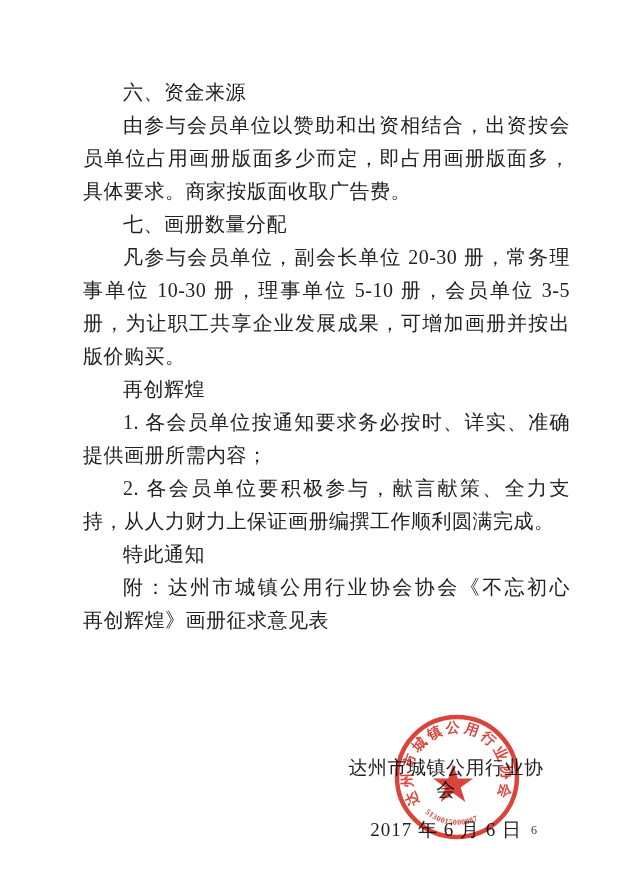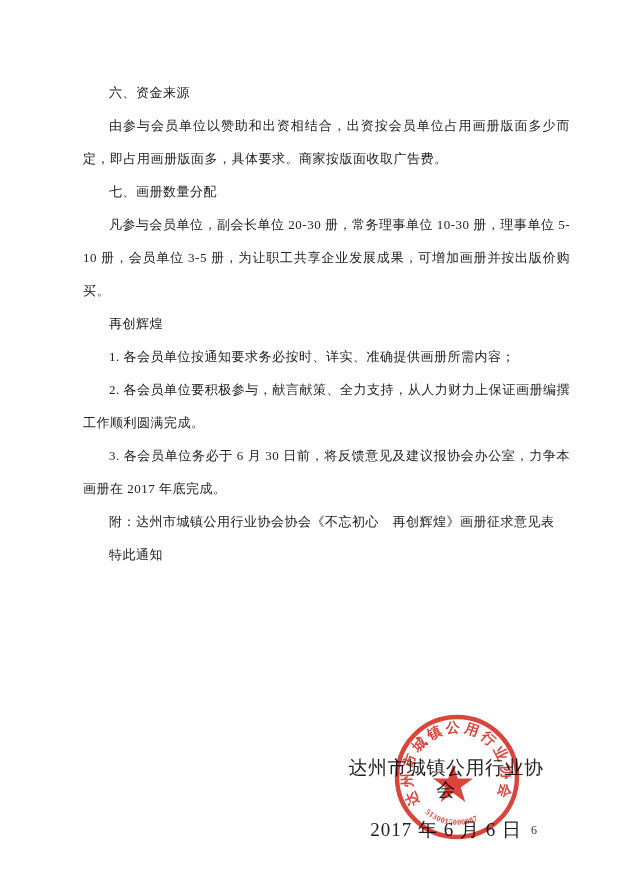--- a/index.html
+++ b/index.html
@@ -2,21 +2,21 @@
 <html style="--stamp-color: #d8342c;"><head>
 <meta charset="utf-8">
 <style>
   html,body{margin:0;padding:0;}
   body{
     width:632px;height:890px;position:relative;background:#ffffff;overflow:hidden;
     font-family:"Liberation Serif","DejaVu Serif",serif;
   }
   .content{
     position:absolute;left:83px;top:76px;width:487px;
-    color:#222;font-size:13px;line-height:33px;text-align:justify;
+    color:#222;font-size:20px;line-height:33px;text-align:justify;
   }
   .content p{margin:0;text-indent:2em;letter-spacing:0.5px;}
   .signature{
     position:absolute;left:346px;top:757px;width:200px;text-align:center;color:#1f1f1f;
   }
   .sig-org{font-size:19px;line-height:22px;letter-spacing:0.5px;}
   .sig-date{font-size:19px;margin-top:16px;letter-spacing:1px;}
   .stamp{
     position:absolute;left:392px;top:712px;width:130px;height:130px;
     mix-blend-mode:multiply;opacity:0.92;color:var(--stamp-color,#d8342c);
@@ -34,23 +34,22 @@
 <div>
 
   <main class="content">
     <p>六、资金来源</p>
     <p>由参与会员单位以赞助和出资相结合，出资按会员单位占用画册版面多少而定，即占用画册版面多，具体要求。商家按版面收取广告费。</p>
     <p>七、画册数量分配</p>
     <p>凡参与会员单位，副会长单位 20-30 册，常务理事单位 10-30 册，理事单位 5-10 册，会员单位 3-5 册，为让职工共享企业发展成果，可增加画册并按出版价购买。</p>
     <p>再创辉煌</p>
     <p>1. 各会员单位按通知要求务必按时、详实、准确提供画册所需内容；</p>
     <p>2. 各会员单位要积极参与，献言献策、全力支持，从人力财力上保证画册编撰工作顺利圆满完成。</p>
-    <p>3. 各会员单位务必于 6 月 30 日前，将反馈意见及建议报协会办公室，力争本画册在 2017 年底完成。</p>
+    <p>特此通知</p>
     <p>附：达州市城镇公用行业协会协会《不忘初心　再创辉煌》画册征求意见表</p>
-    <p>特此通知</p>
   </main>
 
   <div class="signature">
     <div class="sig-org">达州市城镇公用行业协会</div>
     <div class="sig-date">2017 年 6 月 6 日</div>
   </div>
 
   <svg class="stamp" viewBox="-65 -65 130 130" aria-hidden="true">
     <defs>
       <path id="ringArc" d="M -36.9 25.8 A 45 45 0 1 1 36.9 25.8" fill="none"></path>

